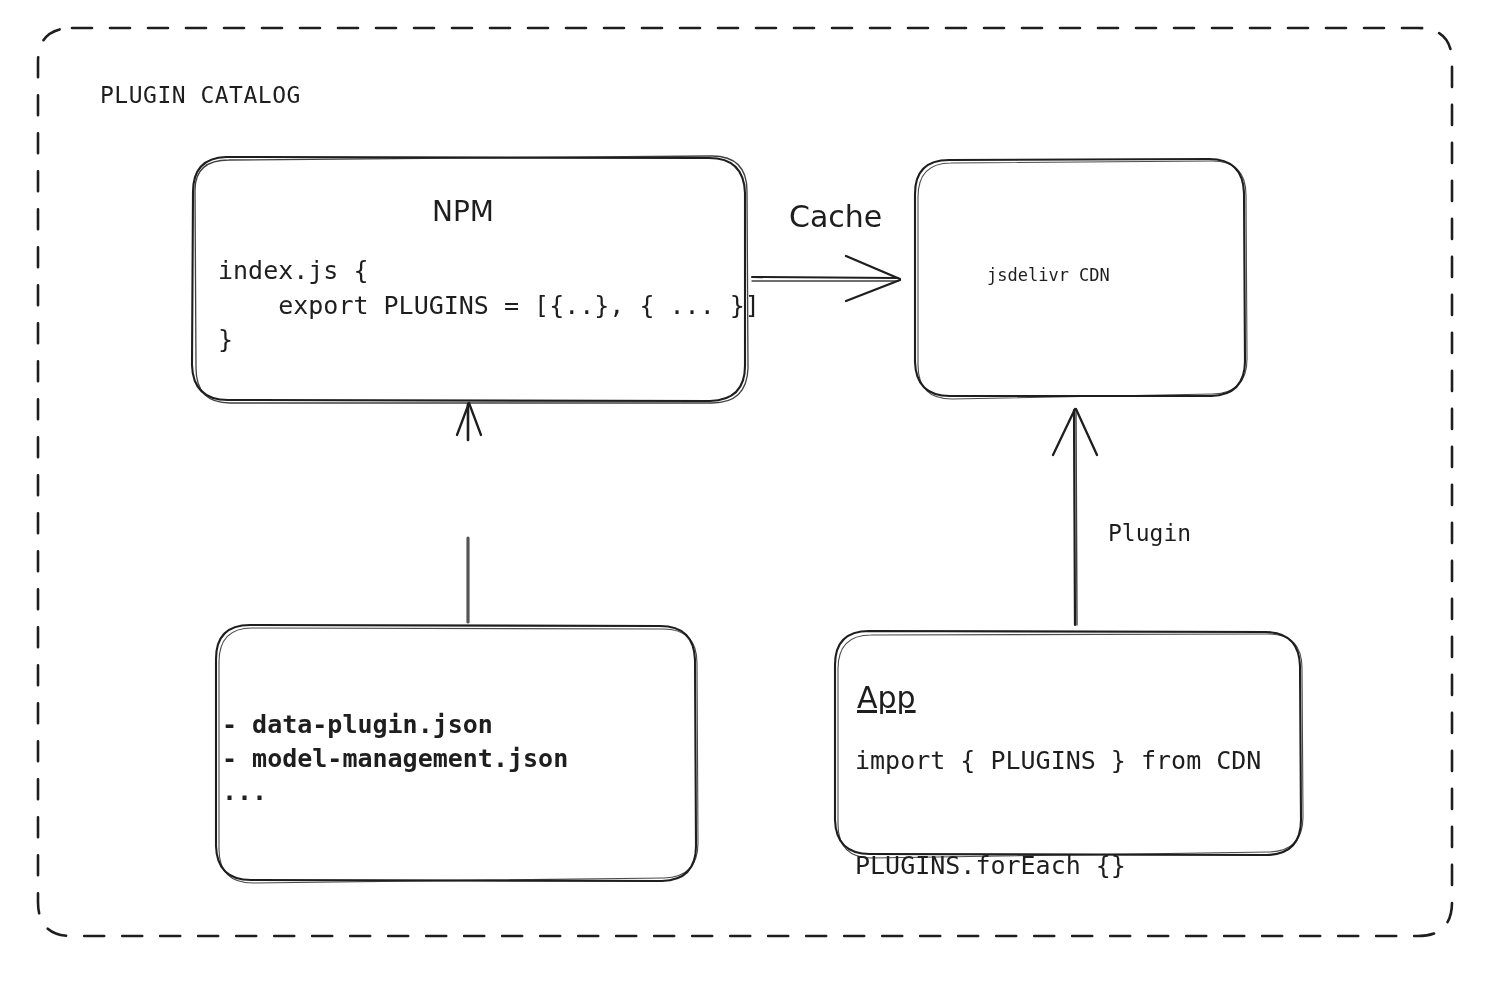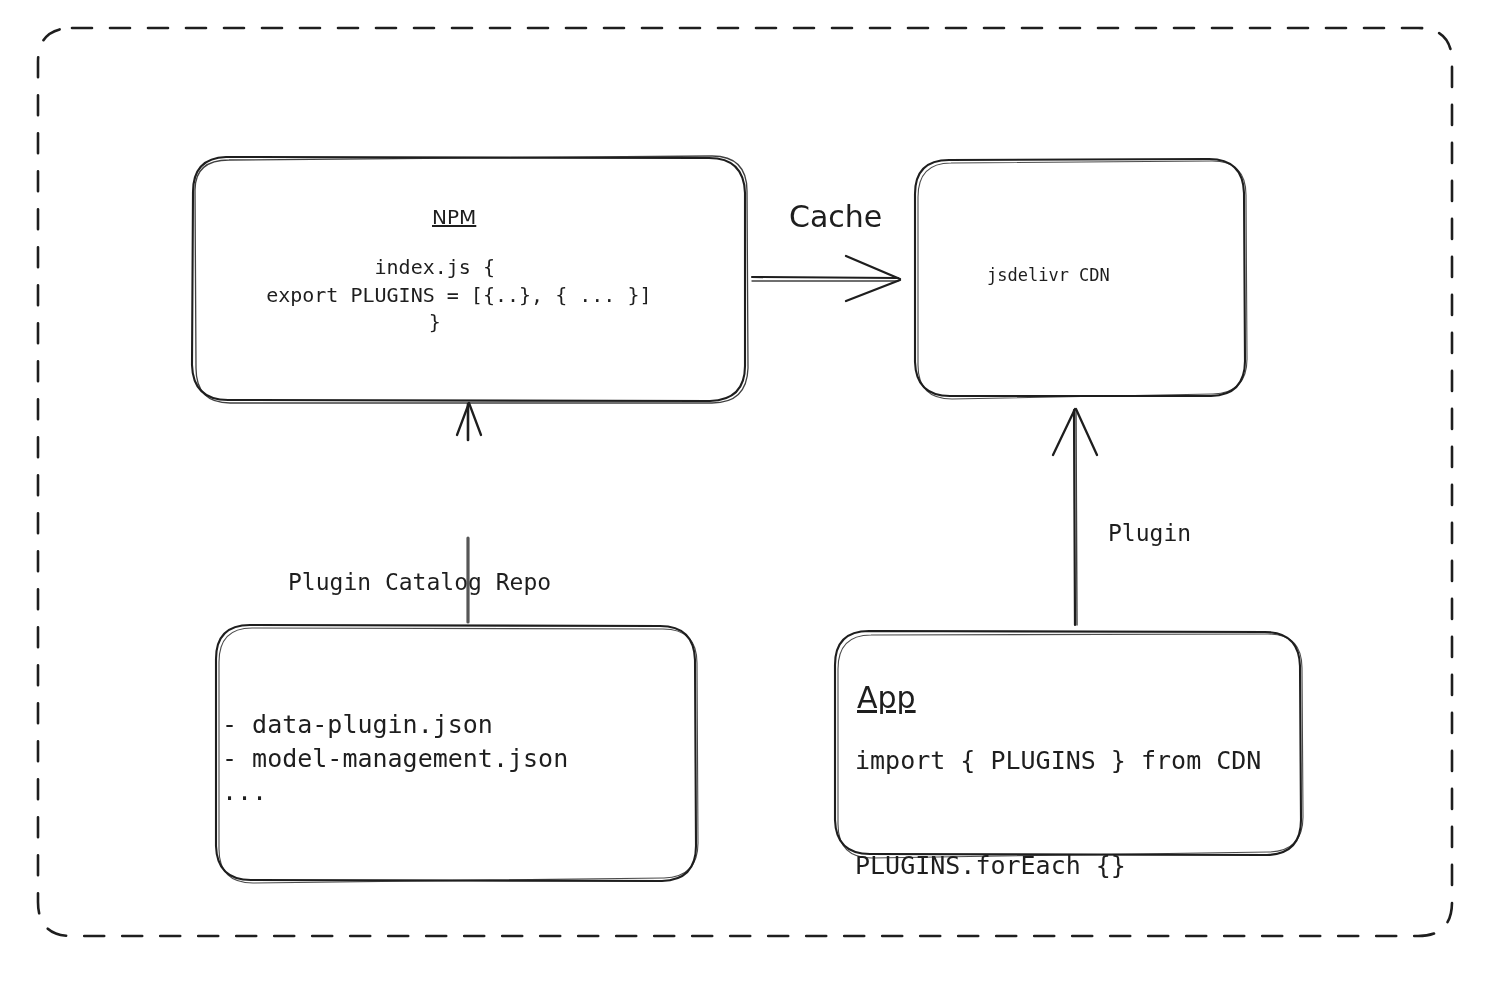--- a/index.html
+++ b/index.html
@@ -51,30 +51,28 @@
   #group-title {
     left: 100px;
     top: 80px;
     font-size: 23px;
     letter-spacing: 0.5px;
   }
 
   
   #npm-title {
     left: 432px;
-    top: 204px;
-    font-size: 20px;
-    text-decoration: underline;
+    top: 194px;
+    font-size: 28px;
   }
   #npm-code {
     left: 218px;
     top: 254px;
-    font-size: 20px;
+    font-size: 25px;
     line-height: 1.38;
-    text-align: center;
   }
 
   
   #cdn-title {
     left: 987px;
     top: 264px;
     font-size: 17px;
   }
 
   
@@ -100,20 +98,21 @@
     top: 567px;
     font-size: 23px;
   }
 
   
   #repo-list {
     left: 222px;
     top: 708px;
     font-size: 25px;
     line-height: 1.34;
+    font-weight: bold;
   }
 
   
   #app-title {
     left: 857px;
     top: 678px;
     font-size: 30px;
     text-decoration: underline;
   }
   #app-code {
@@ -177,33 +176,33 @@
 
     <g>
       <path d="M 1075,625 L 1074,410" fill="none" stroke="#1e1e1e" stroke-width="2.2" stroke-linecap="round"></path>
       <path d="M 1077,625 L 1076,410" fill="none" stroke="#1e1e1e" stroke-width="1.4" stroke-linecap="round" opacity="0.85"></path>
       <path d="M 1053,455 L 1075,409" fill="none" stroke="#1e1e1e" stroke-width="2.3" stroke-linecap="round"></path>
       <path d="M 1097,455 L 1076,409" fill="none" stroke="#1e1e1e" stroke-width="2.3" stroke-linecap="round"></path>
     </g>
 
   </svg>
 
+  <div class="txt mono" id="group-title">PLUGIN CATALOG</div>
 
   <div class="txt sans" id="npm-title">NPM</div>
 
   <div class="txt mono" id="npm-code">index.js {
     export PLUGINS = [{..}, { ... }]
 }</div>
 
   <div class="txt mono" id="cdn-title">jsdelivr CDN</div>
 
   <div class="txt sans" id="cache-label">Cache</div>
 
 
-  <div class="txt mono" id="repo-caption">Plugin Catalog Repo</div>
 
   <div class="txt mono" id="repo-list">- data-plugin.json
 - model-management.json
 ...</div>
 
   <div class="txt sans" id="app-title">App</div>
 
   <div class="txt mono" id="app-code">import { PLUGINS } from CDN
 
 PLUGINS.forEach {}</div>

